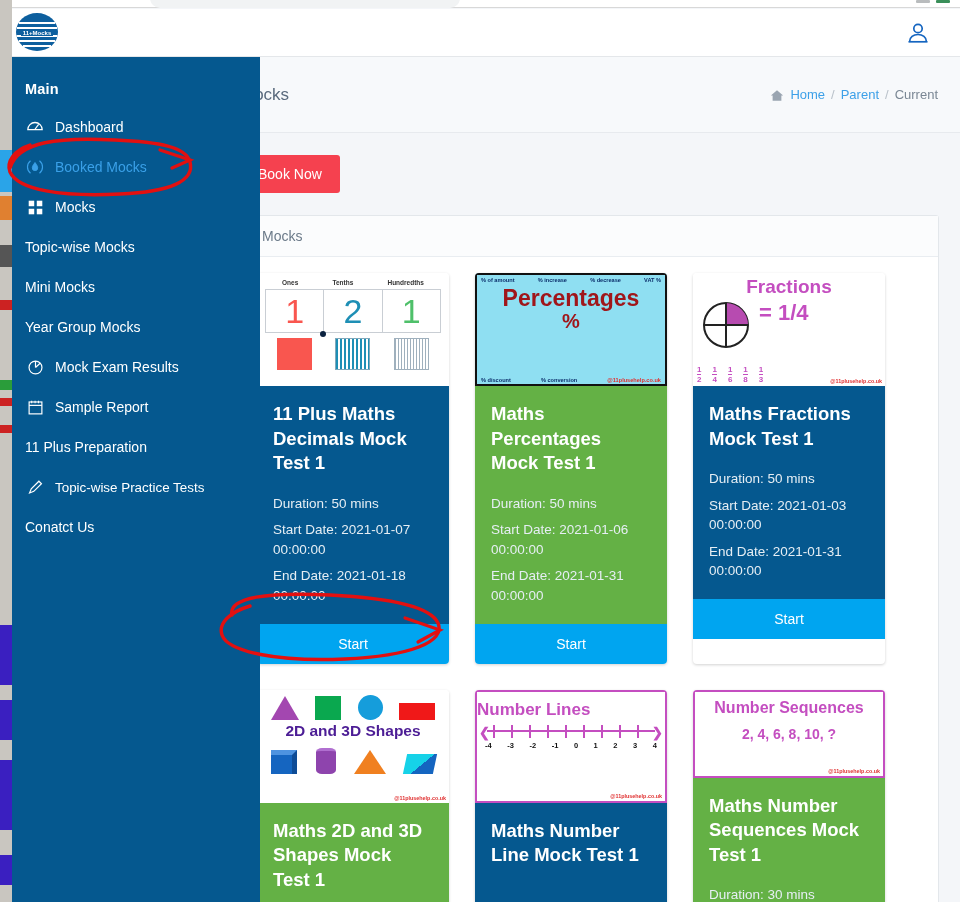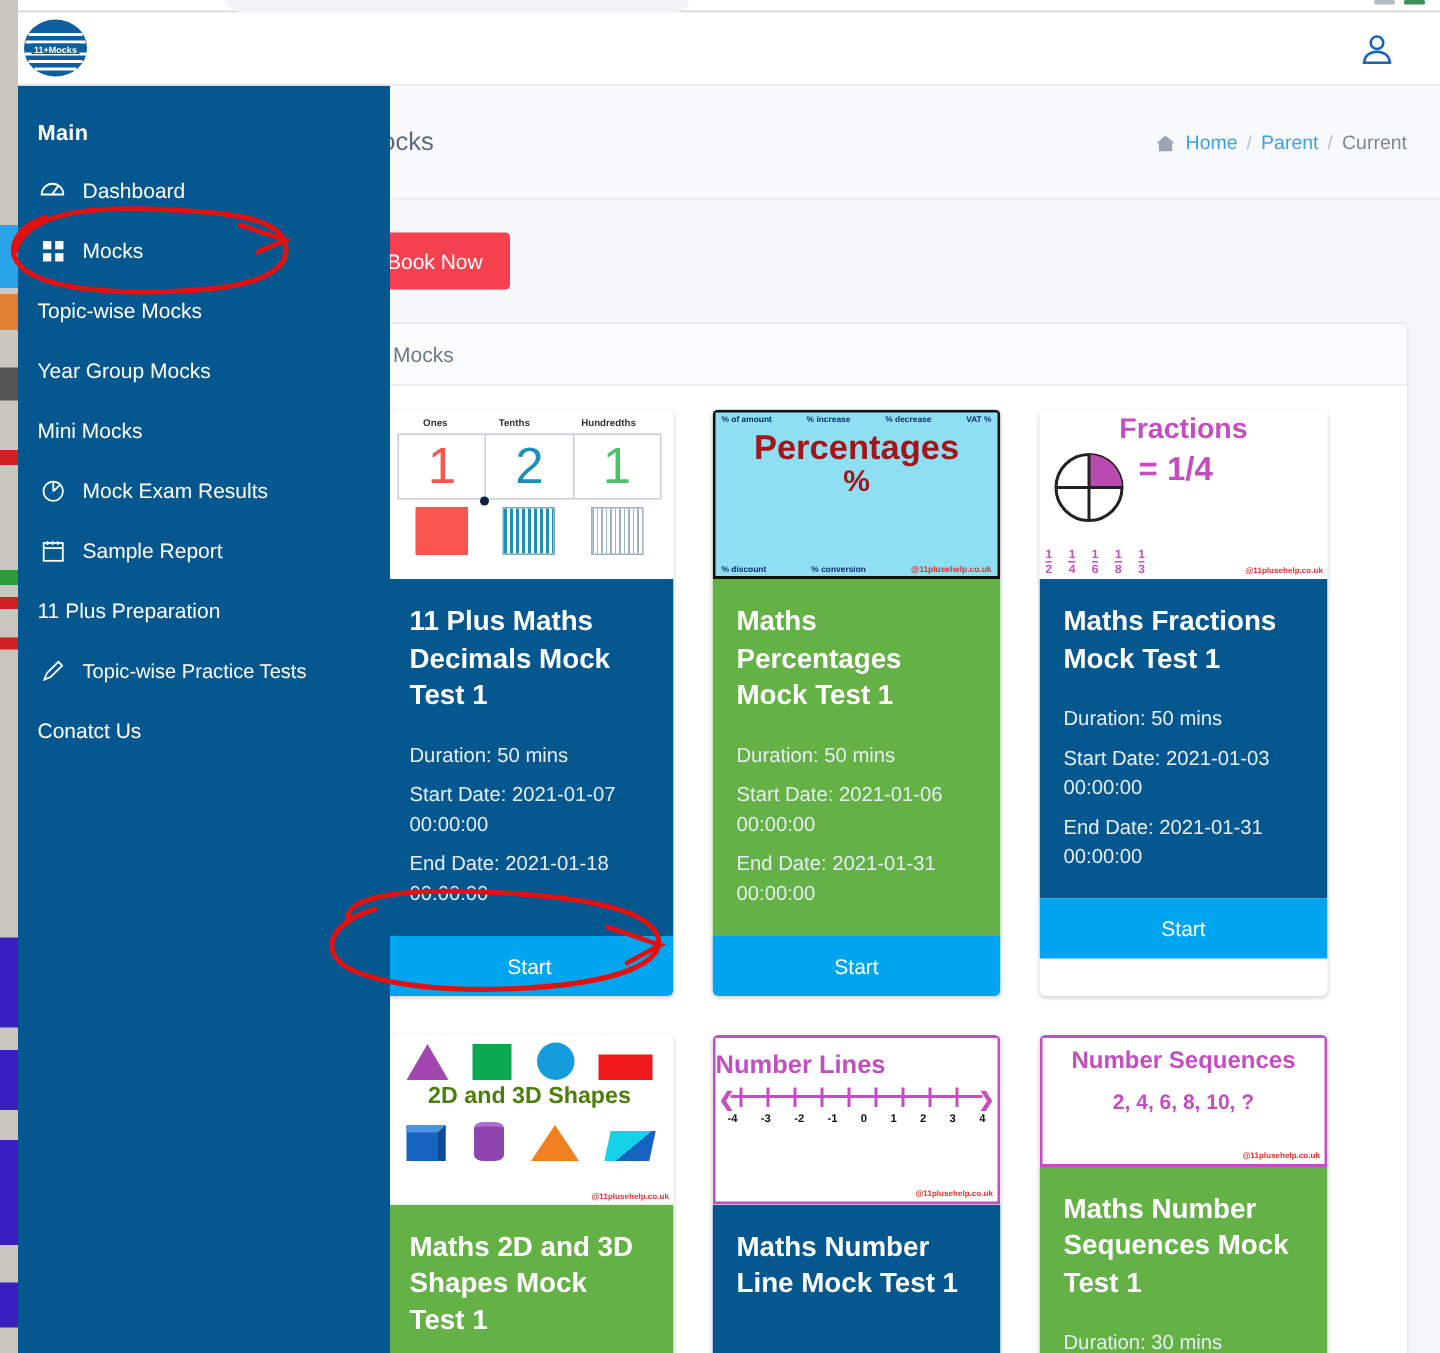--- a/index.html
+++ b/index.html
@@ -121,21 +121,21 @@
   .th-frac .list { position: absolute; left: 4px; bottom: 2px; display: flex; gap: 11px; font-size: 8px; color: #c44ec0; font-weight: 700; }
   .th-frac .fr { display: flex; flex-direction: column; align-items: center; line-height: 1; }
   .th-frac .fr .den { border-top: 1px solid #c44ec0; padding-top: 1px; }
 
   .th-shapes { width: 100%; height: 100%; background: #fff; position: relative; }
   .th-shapes .top { display: flex; justify-content: space-around; align-items: flex-end; height: 30px; padding: 3px 6px 0 6px; }
   .th-shapes .tri { width: 0; height: 0; border-left: 14px solid transparent; border-right: 14px solid transparent; border-bottom: 24px solid #a347b0; }
   .th-shapes .sq { width: 26px; height: 24px; background: #0aa84f; }
   .th-shapes .ci { width: 25px; height: 25px; border-radius: 50%; background: #159ddb; }
   .th-shapes .re { width: 36px; height: 17px; background: #f01818; }
-  .th-shapes .title { text-align: center; color: #4d7c0f; font-weight: 800; font-size: 15.5px; margin-top: 2px; }
+  .th-shapes .title { text-align: center; color: #4c1d95; font-weight: 800; font-size: 15.5px; margin-top: 2px; }
   .th-shapes .bot { display: flex; justify-content: space-around; align-items: flex-end; height: 34px; padding: 0 5px; }
   .th-shapes .cube { width: 26px; height: 24px; background: #1565c0; border-top: 5px solid #4e93e0; border-right: 5px solid #0f4c96; }
   .th-shapes .cyl { width: 20px; height: 26px; background: #8e44ad; border-radius: 6px/4px; border-top: 3px solid #b06fd0; }
   .th-shapes .pyr { width: 0; height: 0; border-left: 16px solid transparent; border-right: 16px solid transparent; border-bottom: 24px solid #f08020; }
   .th-shapes .pri { width: 30px; height: 20px; background: linear-gradient(135deg,#16d2e8 55%,#1565c0 55%); transform: skewX(-12deg); }
 
   .th-numline { width: 100%; height: 100%; background: #fff; border: 2px solid #c44ec0; position: relative; }
   .th-numline .ttl { text-align: left; color: #c44ec0; font-weight: 800; font-size: 17px; padding-top: 8px; }
   .th-numline .line { position: relative; margin: 10px 10px 0 10px; height: 10px; border-top: 2px solid #c44ec0; }
   .th-numline .tick { position: absolute; top: -7px; width: 2px; height: 13px; background: #c44ec0; }
@@ -200,43 +200,53 @@
     <div class="side-item">
       <span class="ic">
         <svg viewBox="0 0 20 20" width="18" height="18">
             <path d="M2 13a8 8 0 0 1 16 0z" fill="none" stroke="#ffffff" stroke-width="1.4"></path>
             <path d="M10 12.5 14 7" stroke="#ffffff" stroke-width="1.4" fill="none"></path>
           </svg>
       </span>
       <span class="lbl">Dashboard</span>
     </div>
 
+    <div class="side-item active">
+      <span class="active-bar"></span>
+      <span class="ic">
+        <svg viewBox="0 0 20 20" width="18" height="18">
+            <path d="M5 3a9 9 0 0 0 0 14M15 3a9 9 0 0 1 0 14" stroke="#3aa0e8" stroke-width="1.3" fill="none"></path>
+            <path d="M10 5c2 3 3 4 3 6a3 3 0 0 1-6 0c0-2 1-3 3-6z" fill="#3aa0e8"></path>
+          </svg>
+      </span>
+      <span class="lbl">Booked Mocks</span>
+    </div>
 
     <div class="side-item">
       <span class="ic">
         <svg viewBox="0 0 20 20" width="17" height="17">
             <rect x="2" y="2" width="6.5" height="6.5" fill="#fff"></rect>
             <rect x="11.5" y="2" width="6.5" height="6.5" fill="#fff"></rect>
             <rect x="2" y="11.5" width="6.5" height="6.5" fill="#fff"></rect>
             <rect x="11.5" y="11.5" width="6.5" height="6.5" fill="#fff"></rect>
           </svg>
       </span>
       <span class="lbl">Mocks</span>
     </div>
 
     <div class="side-item noicon">
       <span class="lbl">Topic-wise Mocks</span>
     </div>
 
     <div class="side-item noicon">
+      <span class="lbl">Mini Mocks</span>
+    </div>
+
+    <div class="side-item noicon">
       <span class="lbl">Year Group Mocks</span>
-    </div>
-
-    <div class="side-item noicon">
-      <span class="lbl">Mini Mocks</span>
     </div>
 
     <div class="side-item">
       <span class="ic">
         <svg viewBox="0 0 20 20" width="17" height="17">
             <circle cx="10" cy="10" r="7.6" fill="none" stroke="#fff" stroke-width="1.4"></circle>
             <path d="M10 10 V2.4 M10 10 L15.4 5" stroke="#fff" stroke-width="1.4"></path>
           </svg>
       </span>
       <span class="lbl">Mock Exam Results</span>

